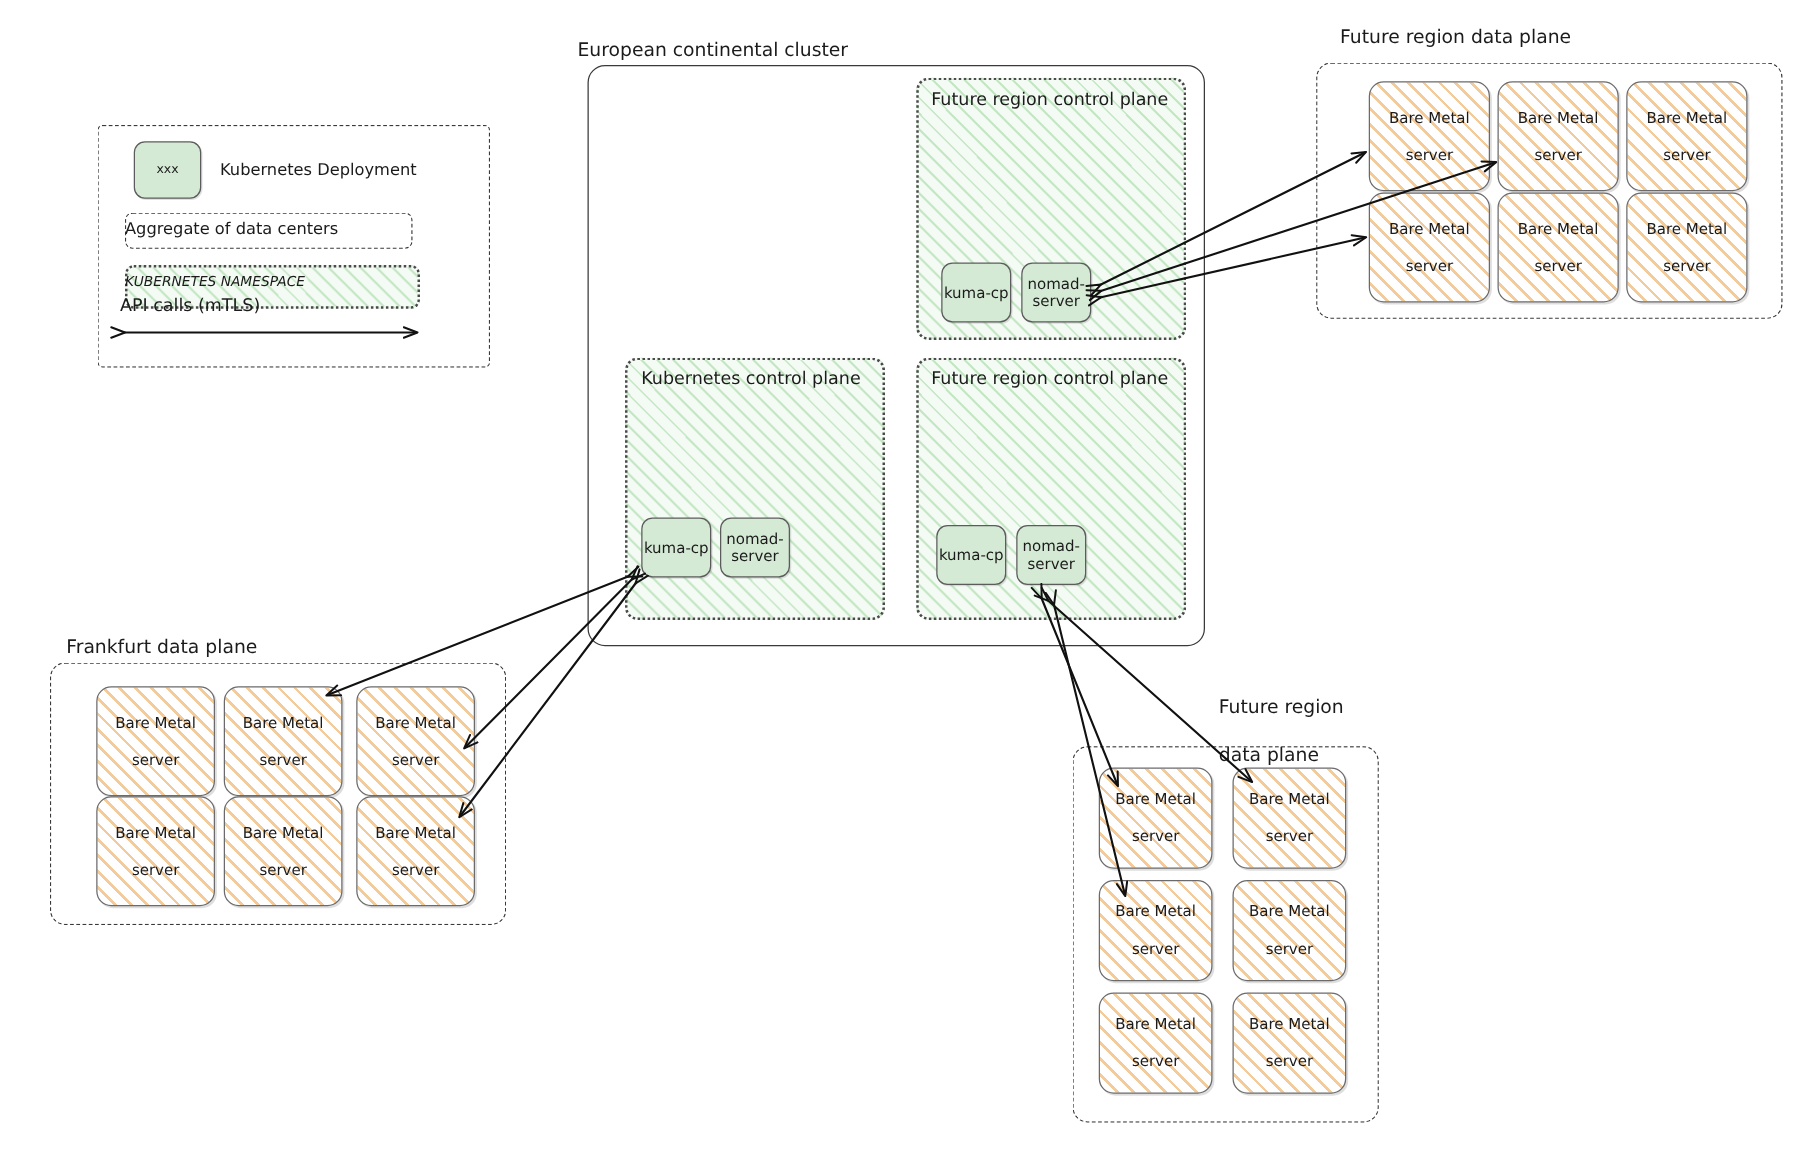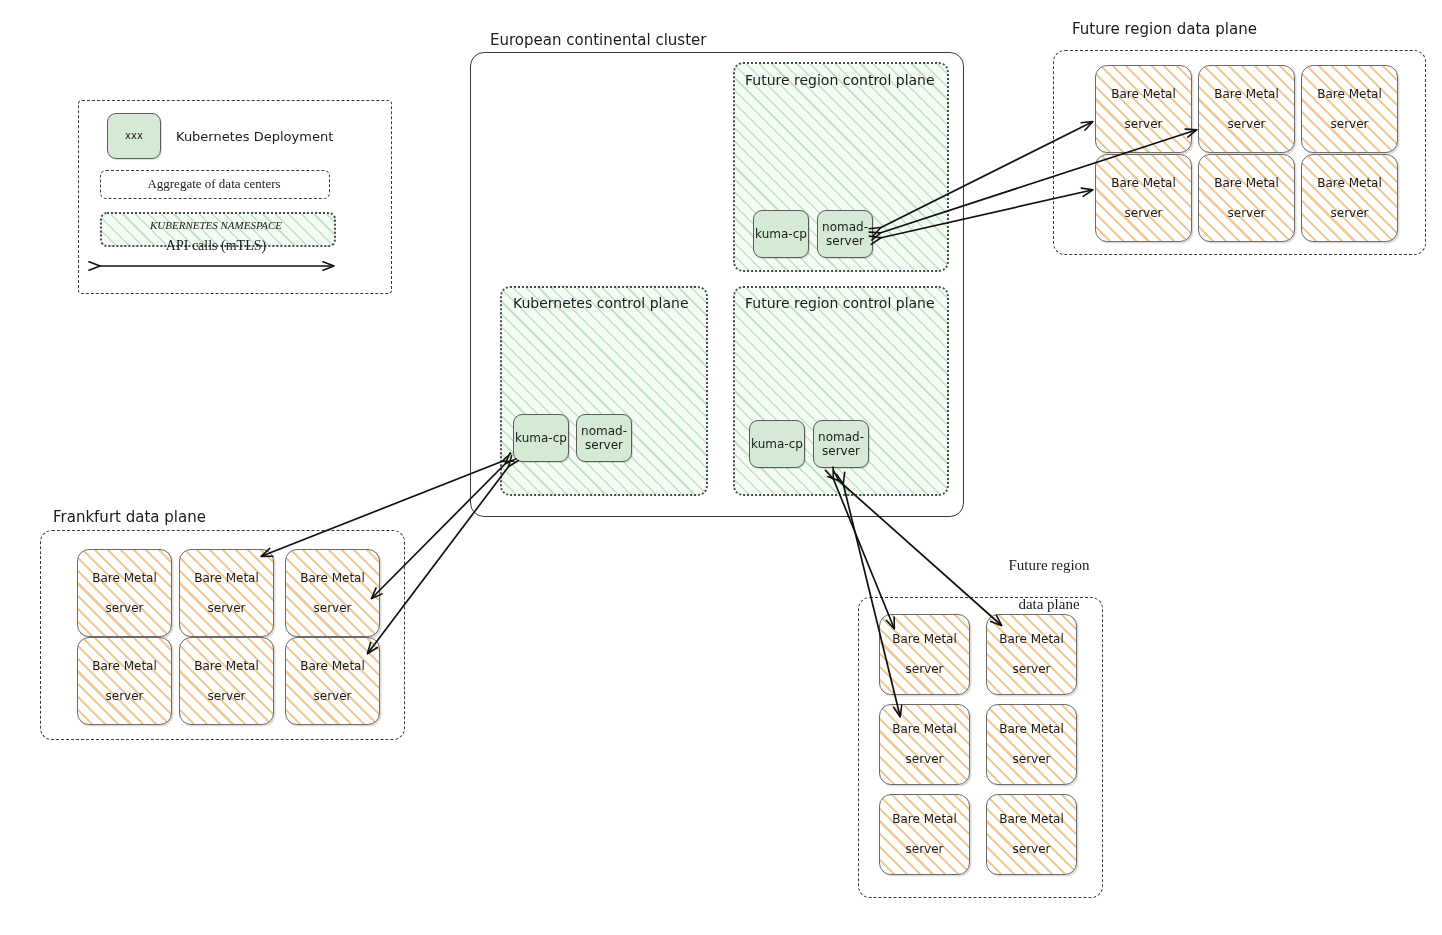--- a/index.html
+++ b/index.html
@@ -2,21 +2,21 @@
 <html><head>
 <meta charset="utf-8">
 <title>Architecture Diagram</title>
 <style>
   html,body{margin:0;padding:0;background:#ffffff;}
   body{width:1442px;height:935px;position:relative;overflow:hidden;
        font-family:"DejaVu Sans","Liberation Sans",sans-serif;color:#1b1b1b;}
   #stage{position:absolute;left:0;top:0;width:1442px;height:935px;}
 
   .lbl{position:absolute;font-size:15px;line-height:1.25;color:#1b1b1b;white-space:pre;}
-  .lbl.center{text-align:center;font-family:Liberation Serif, serif;}
+  .lbl.center{}
 
   
   .cluster-box{position:absolute;border:1.6px solid #3a3a3a;border-radius:14px;background:#fff;}
   .dash-box{position:absolute;border:1.7px dashed #3a3a3a;border-radius:12px;background:transparent;}
   .legend-box{position:absolute;border:1.7px dashed #3a3a3a;border-radius:4px;background:transparent;}
   .legend-agg{position:absolute;border:1.7px dashed #3a3a3a;border-radius:6px;background:transparent;}
 
   
   .ns-box{position:absolute;border:2px dotted #4a4a4a;border-radius:10px;
       background-color:#f4fbf4;
@@ -54,21 +54,21 @@
   <div class="lbl" style="left:176px;top:129px;font-size:13px;">Kubernetes Deployment</div>
 
   <div class="legend-agg" style="left:100px;top:170px;width:228px;height:27px;"></div>
   <div class="lbl center" style="left:100px;top:176px;width:228px;font-size:13px;">Aggregate of data centers</div>
 
   <div class="ns-box" style="left:100px;top:212px;width:232px;height:31px;border-radius:7px;"></div>
   <div class="lbl center" style="left:100px;top:219px;width:232px;font-size:11px;font-style:italic;">KUBERNETES NAMESPACE</div>
 
   <div class="lbl center" style="left:96px;top:237px;width:240px;font-size:14px;">API calls (mTLS)</div>
 
-  <div class="lbl" style="left:490px;top:31px;font-size:15px;">European continental cluster</div>
+  <div class="lbl" style="left:462px;top:31px;font-size:15px;">European continental cluster</div>
   <div class="cluster-box" style="left:470px;top:52px;width:492px;height:463px;"></div>
 
   <div class="ns-box" style="left:733px;top:62px;width:212px;height:206px;"></div>
   <div class="lbl" style="left:745px;top:72px;font-size:14px;">Future region control plane</div>
   <div class="dep" style="left:753px;top:210px;width:54px;height:46px;">
     <span>kuma-cp</span>
   </div>
   <div class="dep" style="left:817px;top:210px;width:54px;height:46px;white-space:pre;">
     <span>nomad-
 server</span>

